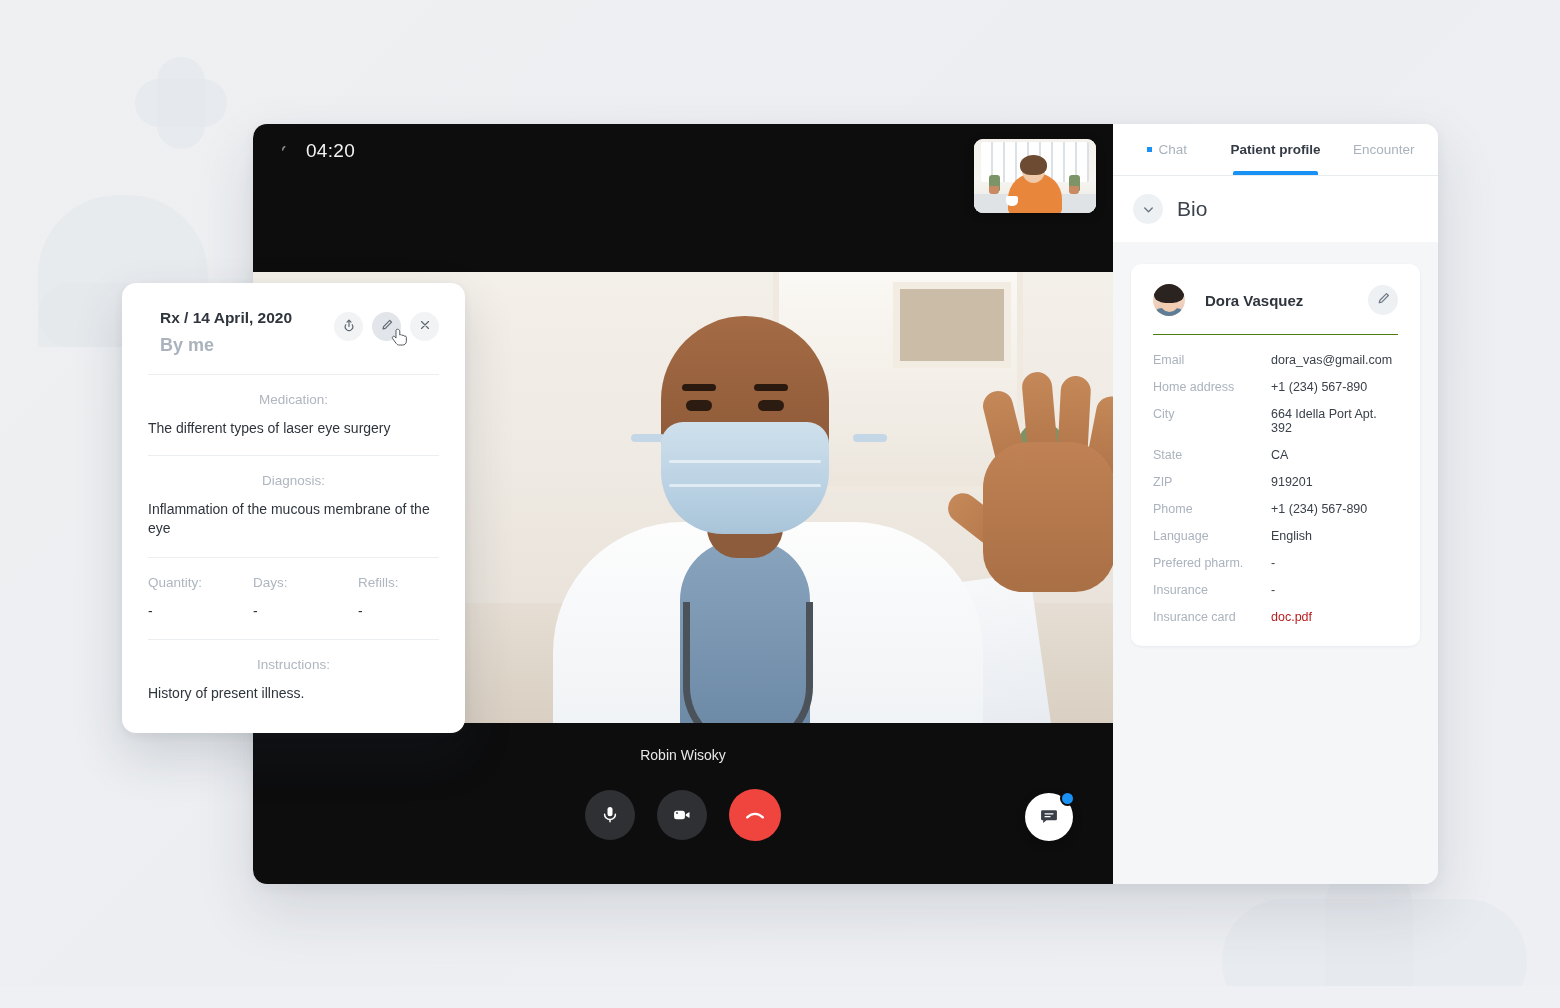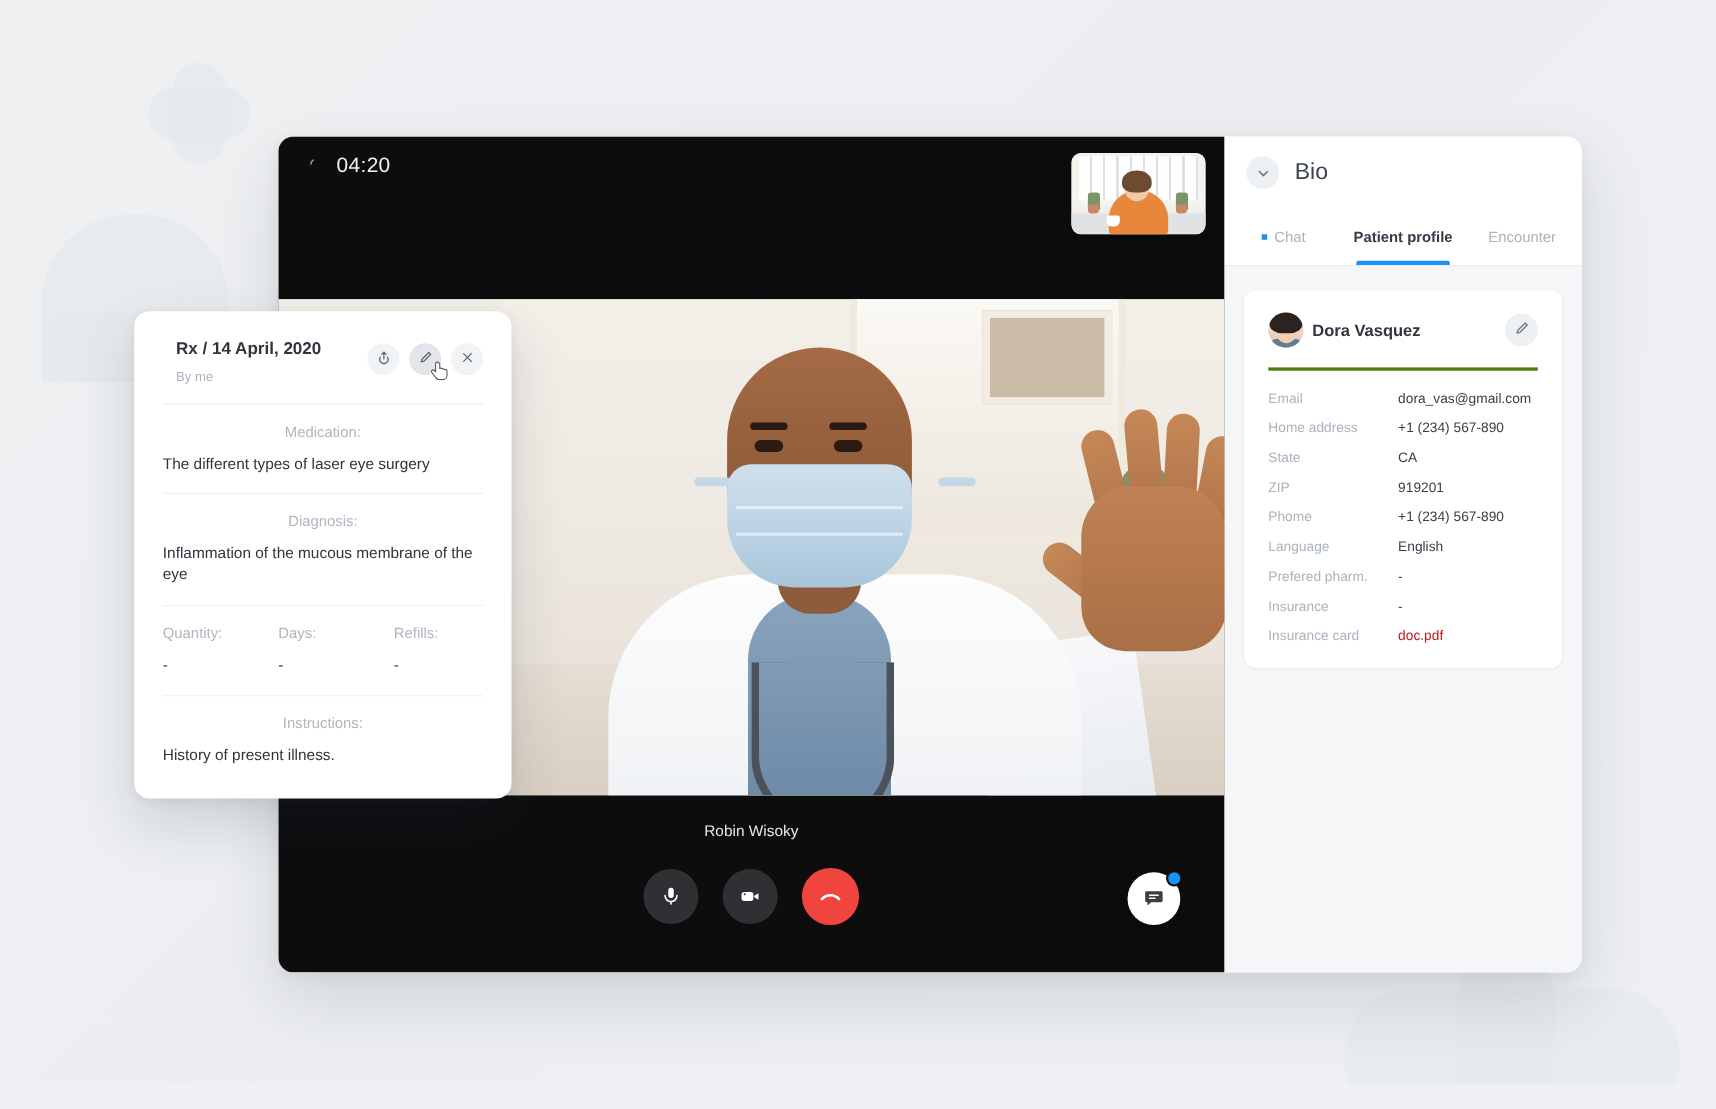--- a/index.html
+++ b/index.html
@@ -284,23 +284,23 @@
   #bio-header .bio-title { font-size: 21px; color: #3c434c; }
 
   #profile-card {
     margin: 22px 18px 0 18px;
     background: #fff;
     border-radius: 10px;
     padding: 20px 22px 22px 22px;
     box-shadow: 0 1px 3px rgba(40,50,70,.06);
   }
   #profile-head {
-    display: flex; align-items: center; gap: 8px;
+    display: flex; align-items: center; gap: 20px;
     padding-bottom: 18px;
-    border-bottom: 3px solid #4d7c0f;
+    border-bottom: 1px solid #4d7c0f;
   }
   .avatar {
     width: 32px; height: 32px; border-radius: 50%;
     background: linear-gradient(180deg,#f6dfd2,#e9c6b0);
     position: relative; overflow: hidden; flex: none;
   }
   .avatar .hair {
     position:absolute; left:50%; top:-3px; width: 30px; height: 22px;
     margin-left:-15px; background:#2b2320; border-radius: 50% 50% 38% 38%;
   }
@@ -334,21 +334,21 @@
     width: 343px;
     background: #fff;
     border-radius: 14px;
     padding: 26px 26px 30px 26px;
     box-shadow: 0 22px 50px rgba(40,50,70,.16), 0 3px 10px rgba(40,50,70,.07);
     z-index: 20;
   }
   #rx-head { display: flex; align-items: flex-start; margin-left: 12px; }
   #rx-head-text { flex: 1; }
   #rx-title { font-size: 15.5px; font-weight: 700; color: #2f353d; }
-  #rx-author { font-size: 12px; color: #aab3bd; margin-top: 8px; }
+  #rx-author { font-size: 18px; color: #aab3bd; margin-top: 8px; font-weight: bold; }
   #rx-actions { display: flex; gap: 9px; padding-top: 3px; position: relative; }
   .rx-action {
     width: 29px; height: 29px; border-radius: 50%;
     background: #f1f3f5; border: none; cursor: pointer;
     display: flex; align-items: center; justify-content: center;
     color: #5c6670;
   }
   .rx-action.hovered { background: #e2e5e9; }
 
   #rx-cursor {
@@ -471,40 +471,40 @@
             <rect x="6.5" y="8.6" width="11" height="1.6" rx=".8" fill="#fff"></rect>
             <rect x="6.5" y="12" width="7.5" height="1.6" rx=".8" fill="#fff"></rect>
           </svg>
         </span>
         <span class="badge"></span>
       </button>
     </div>
 
     <div id="sidebar">
 
+      <div id="tabbar">
+        <button class="tab">
+          <span class="dot"></span>
+          <span>Chat</span>
+        </button>
+        <button class="tab active">
+          <span>Patient profile</span>
+        </button>
+        <button class="tab">
+          <span>Encounter</span>
+        </button>
+      </div>
+
       <div id="bio-header">
         <span class="chev">
           <svg viewBox="0 0 24 24" width="15" height="15" fill="none" stroke="currentColor" stroke-width="2.3" stroke-linecap="round" stroke-linejoin="round">
             <path d="M6 9.5l6 6 6-6"></path>
           </svg>
         </span>
         <span class="bio-title">Bio</span>
-      </div>
-
-      <div id="tabbar">
-        <button class="tab">
-          <span class="dot"></span>
-          <span>Chat</span>
-        </button>
-        <button class="tab active">
-          <span>Patient profile</span>
-        </button>
-        <button class="tab">
-          <span>Encounter</span>
-        </button>
       </div>
 
       <div id="profile-card">
         <div id="profile-head">
           <span class="avatar">
             <span class="shoulders"></span>
             <span class="face"></span>
             <span class="hair"></span>
           </span>
           <span id="profile-name">Dora Vasquez</span>
@@ -519,20 +519,24 @@
         <div id="profile-fields">
             <div class="field-row">
               <span class="field-label">Email</span>
               <span class="field-value">dora_vas@gmail.com</span>
             </div>
             <div class="field-row">
               <span class="field-label">Home address</span>
               <span class="field-value">+1 (234) 567-890</span>
             </div>
             <div class="field-row">
+              <span class="field-label">City</span>
+              <span class="field-value">664 Idella Port Apt. 392</span>
+            </div>
+            <div class="field-row">
               <span class="field-label">State</span>
               <span class="field-value">CA</span>
             </div>
             <div class="field-row">
               <span class="field-label">ZIP</span>
               <span class="field-value">919201</span>
             </div>
             <div class="field-row">
               <span class="field-label">Phome</span>
               <span class="field-value">+1 (234) 567-890</span>

